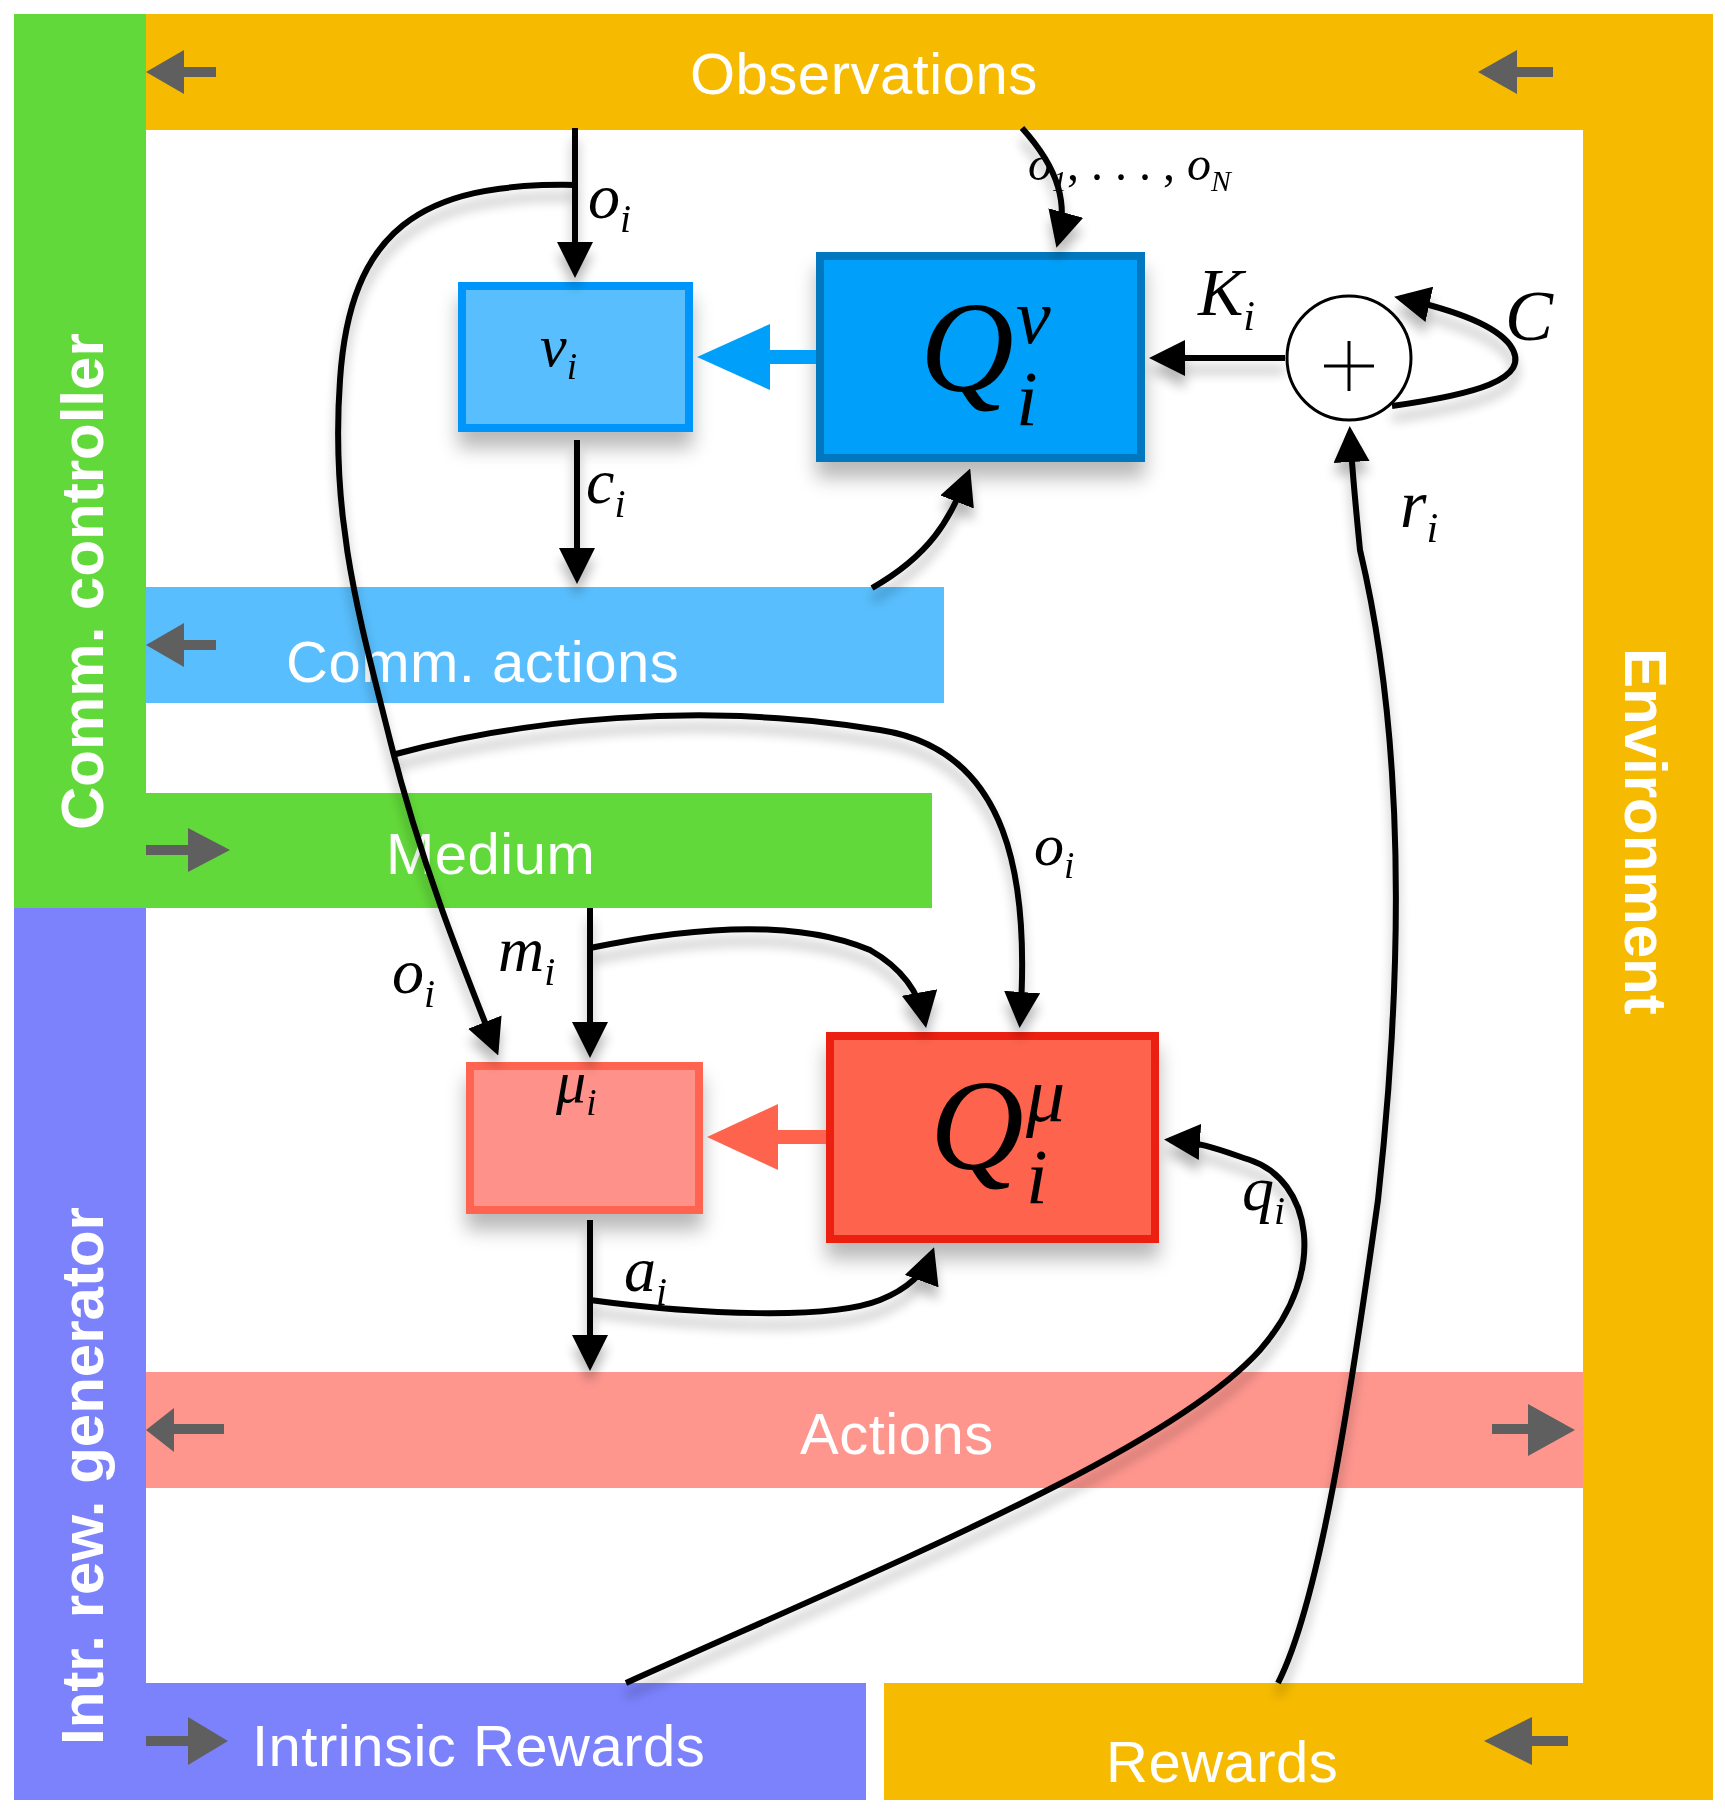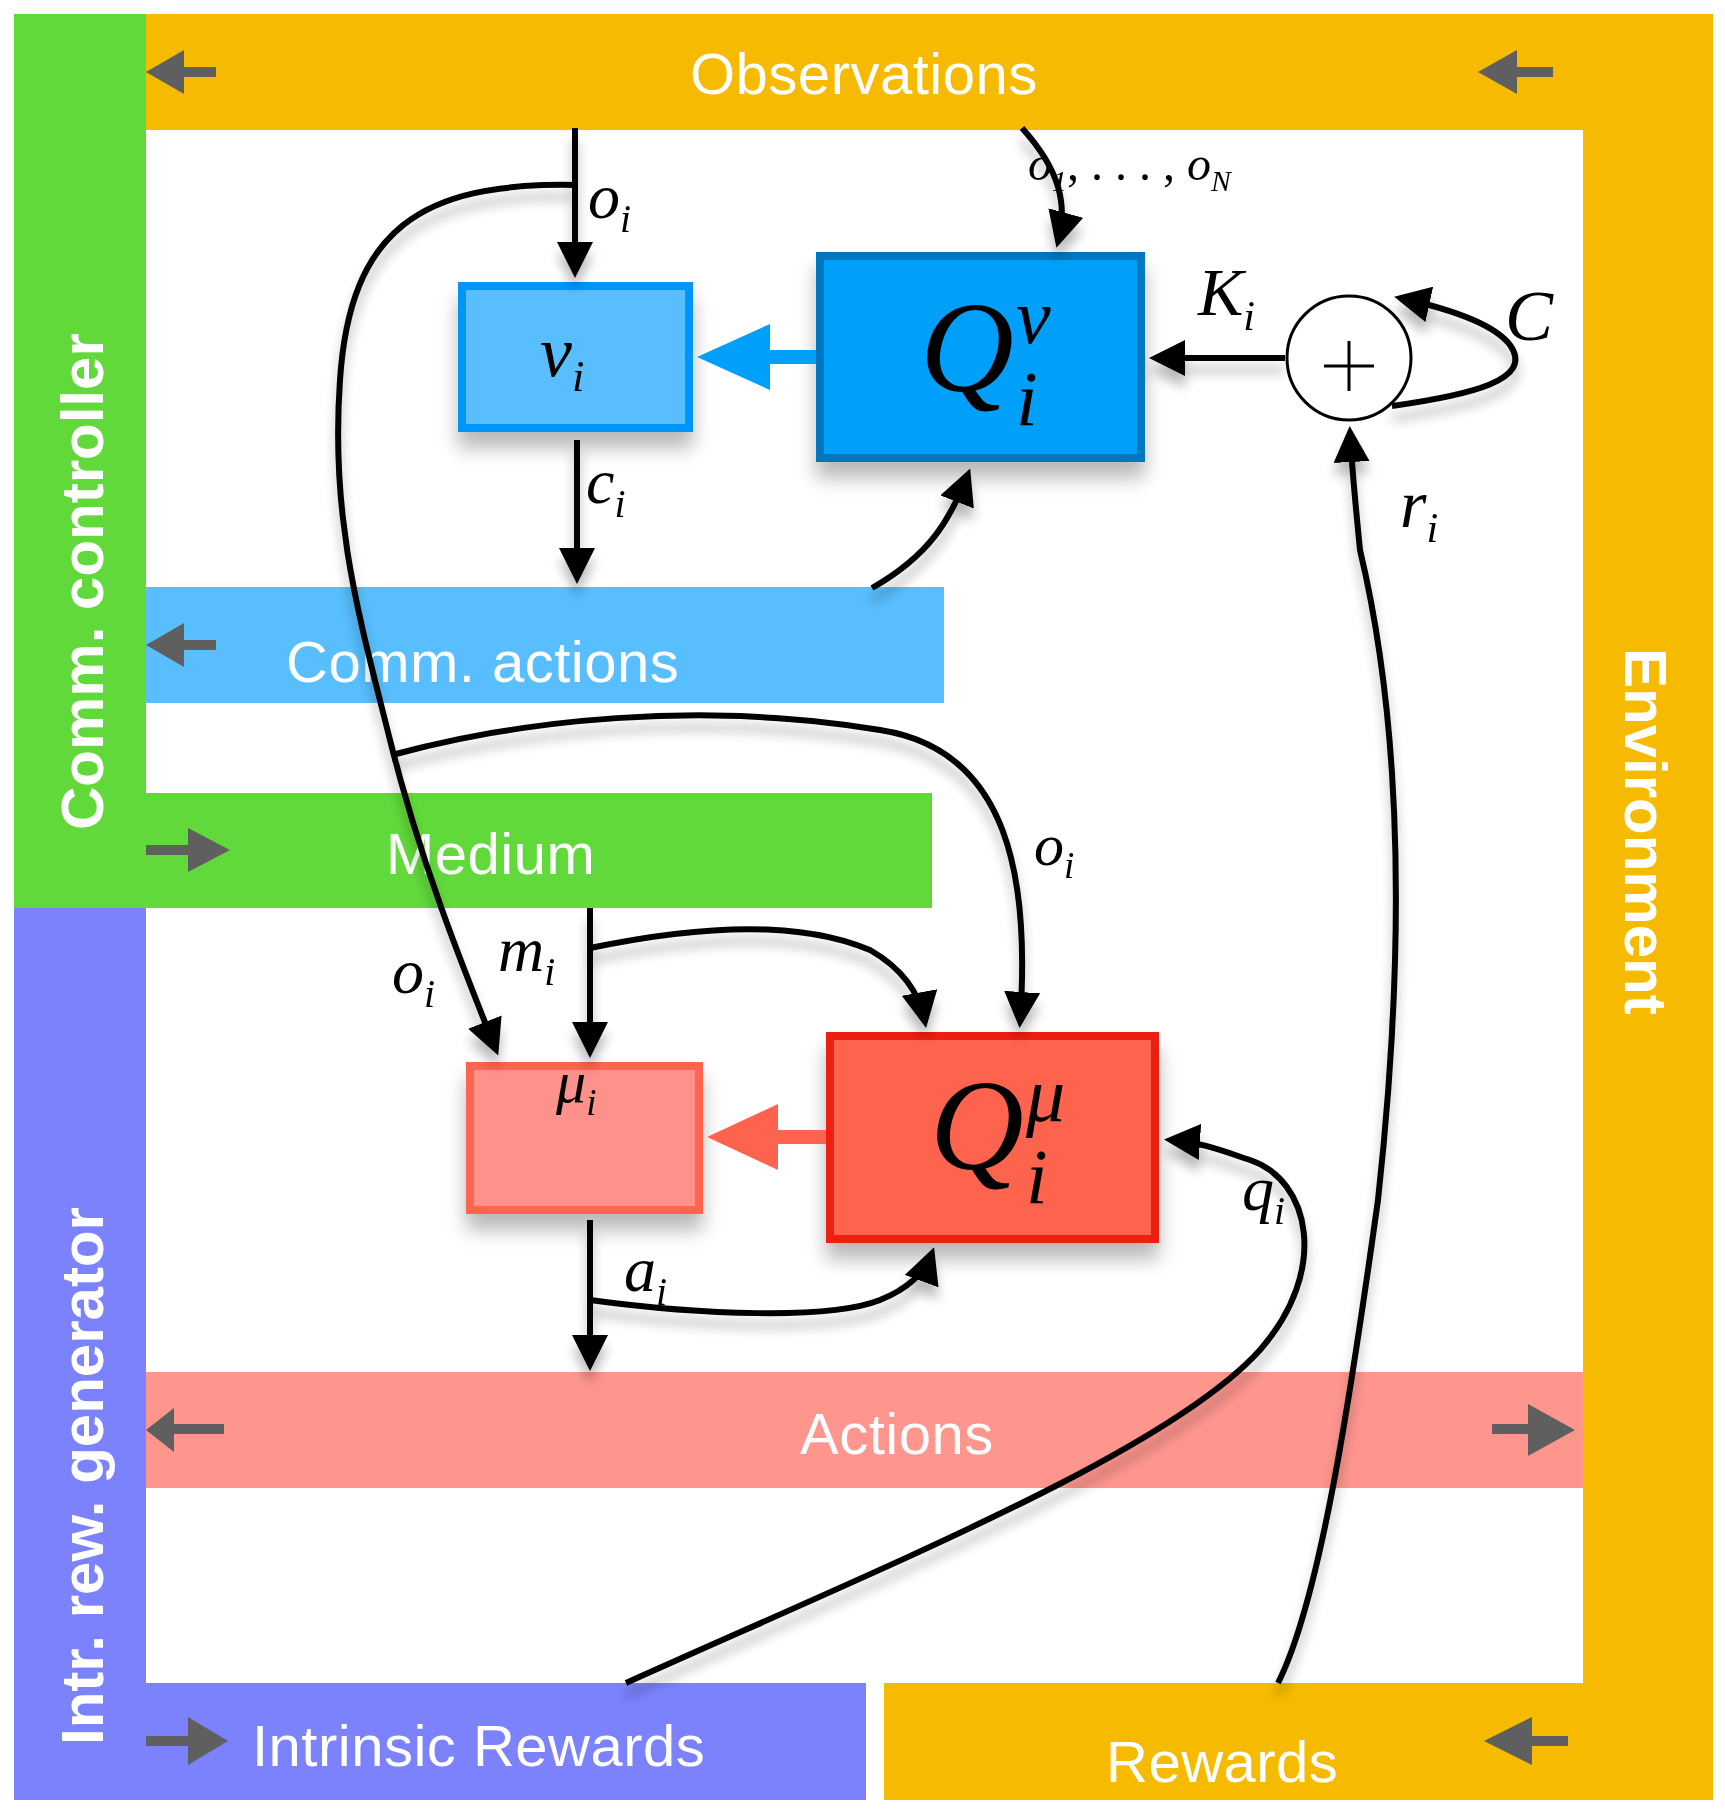--- a/index.html
+++ b/index.html
@@ -139,21 +139,21 @@
       <path d="M626,1683 C900,1560 1170,1450 1260,1350 C1330,1270 1310,1180 1250,1160 C1220,1150 1200,1142 1170,1140" marker-end="url(#ah)"></path>
     </g>
 
     <g>
       <circle cx="1349" cy="358" r="62" fill="#ffffff" stroke="#000" stroke-width="3"></circle>
       <line x1="1324" y1="366" x2="1374" y2="366" stroke="#000" stroke-width="3"></line>
       <line x1="1349" y1="341" x2="1349" y2="391" stroke="#000" stroke-width="3"></line>
     </g>
   </svg>
 
-  <div class="math" style="left:540px; top:316px; font-size:72px;">
+  <div class="math" style="left:540px; top:316px; font-size:60px;">
     <span>ν</span><sub>i</sub>
   </div>
   <div class="math" style="left:920px; top:282px; font-size:130px; display:flex; align-items:flex-start;">
     <span>Q</span>
     <span style="display:flex; flex-direction:column; font-size:0.6em; margin-left:2px;">
       <span style="line-height:0.9;">ν</span>
       <span style="line-height:1.2;">i</span>
     </span>
   </div>
   <div class="math" style="left:556px; top:1052px; font-size:60px;">

